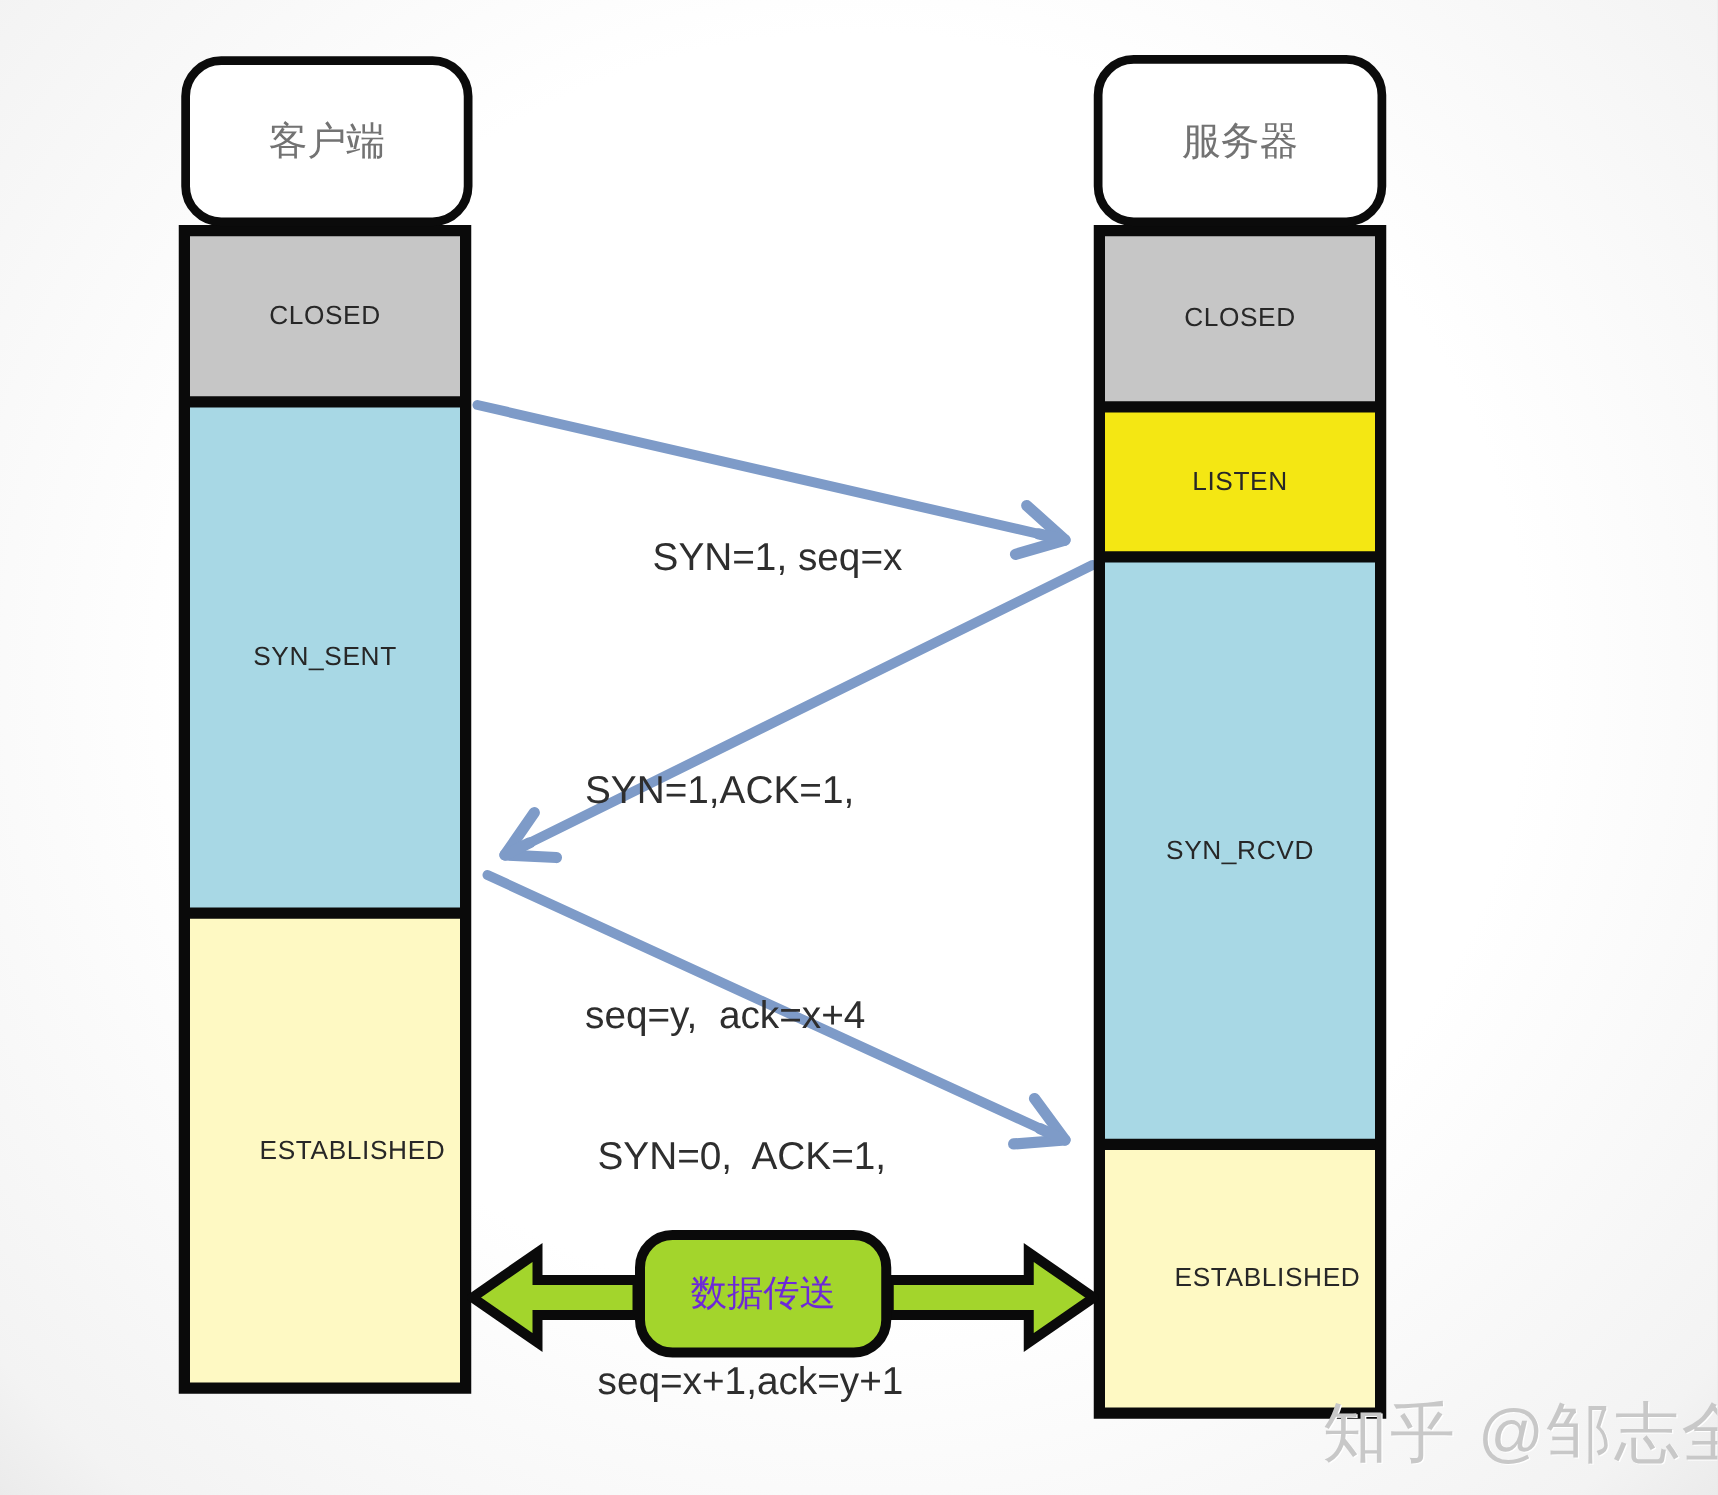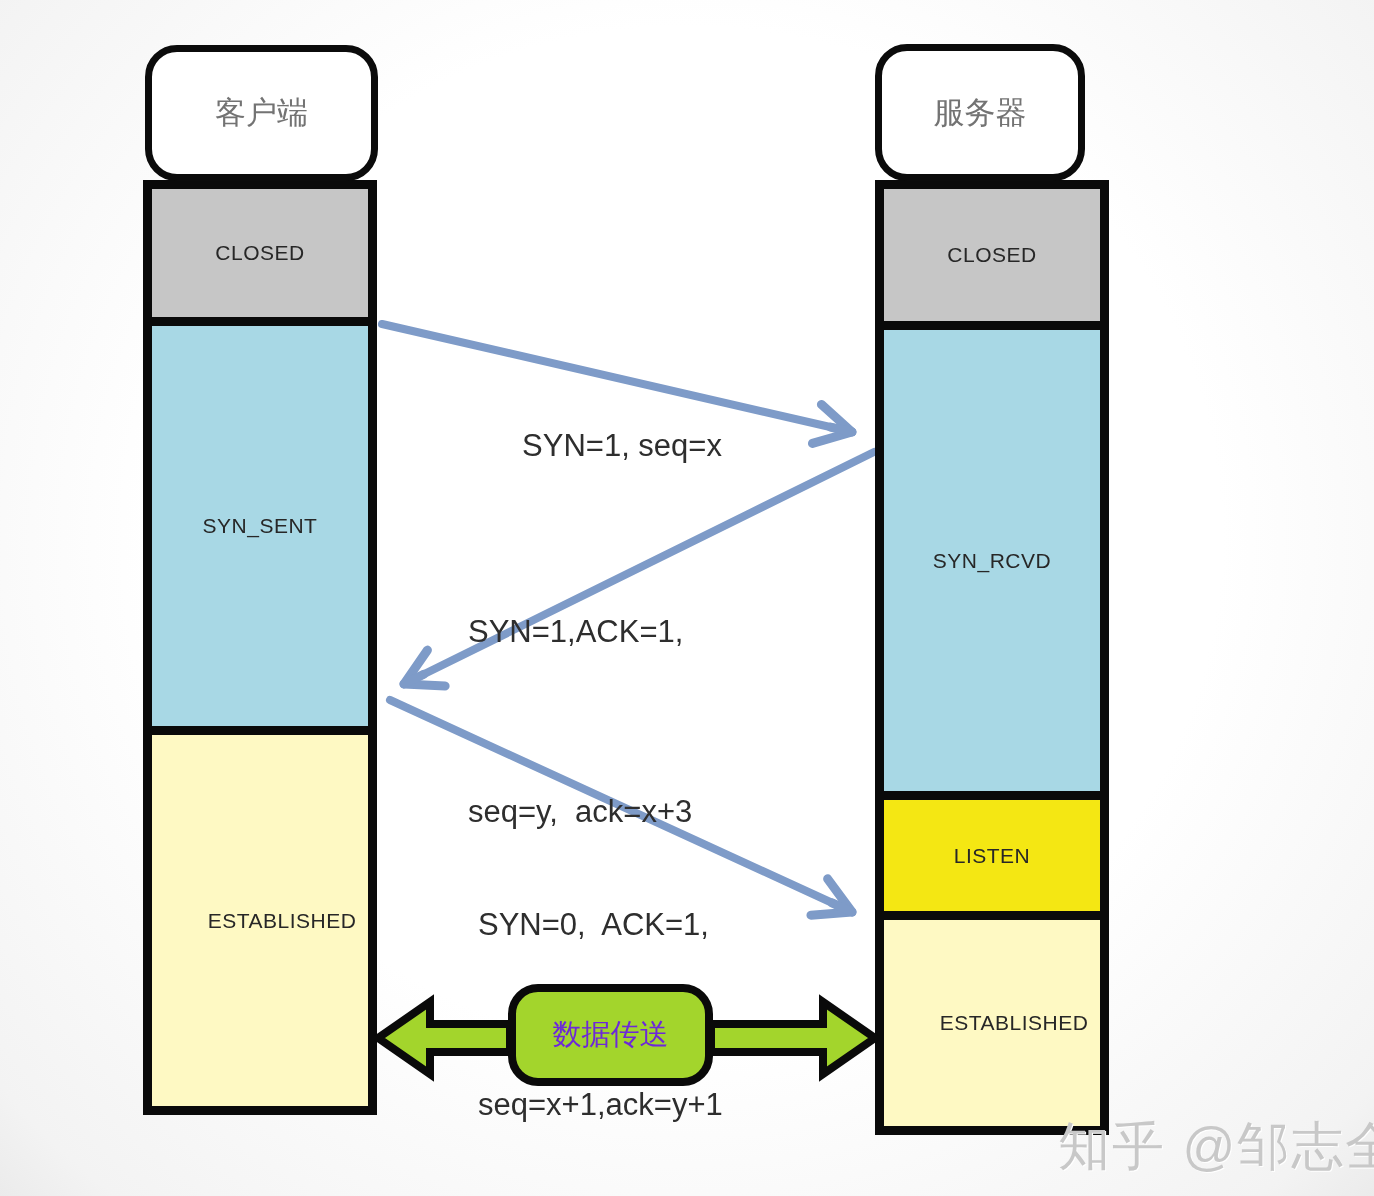--- a/index.html
+++ b/index.html
@@ -23,21 +23,21 @@
     border: 7px solid #0b0b0b;
     border-radius: 32px;
     display: flex;
     align-items: center;
     justify-content: center;
     font-size: 31px;
     color: #737373;
     z-index: 3;
   }
   .client-header { left: 145px; top: 45px;  width: 233px; height: 136px; }
-  .server-header { left: 875px; top: 44px;  width: 210px; height: 137px; }
+  .server-header { left: 875px; top: 44px;  width: 234px; height: 137px; }
 
   
   .column {
     position: absolute;
     box-sizing: border-box;
     background: #0a0a0a;
     padding: 9px;
     display: flex;
     flex-direction: column;
     gap: 9px;
@@ -156,37 +156,37 @@
     </div>
   </div>
 
   <div class="header-box server-header">
     <span>服务器</span>
   </div>
   <div class="column server-column">
     <div class="state bg-gray s-s0">
       <span>CLOSED</span>
     </div>
+    <div class="state bg-yellow s-s1">
+      <span>LISTEN</span>
+    </div>
     <div class="state bg-blue s-s2">
       <span>SYN_RCVD</span>
     </div>
-    <div class="state bg-yellow s-s1">
-      <span>LISTEN</span>
-    </div>
     <div class="state bg-green grow">
       <span>ESTABLISHED</span>
     </div>
   </div>
 
   <div class="msg msg-1">
     <div>SYN=1, seq=x</div>
   </div>
   <div class="msg msg-2">
     <div>SYN=1,ACK=1,</div>
-    <div>seq=y,  ack=x+3</div>
+    <div>seq=y,  ack=x+4</div>
   </div>
   <div class="msg msg-3">
     <div>SYN=0,  ACK=1,</div>
     <div>seq=x+1,ack=y+1</div>
   </div>
 
   <svg class="block-arrow block-arrow-left" width="136" height="92" viewBox="0 0 136 92" xmlns="http://www.w3.org/2000/svg">
     <polygon points="4,46 56,10 56,32 136,32 136,60 56,60 56,82" fill="#a3d52c" stroke="#0a0a0a" stroke-width="8" stroke-linejoin="miter"></polygon>
   </svg>
   <div class="dt-box">

